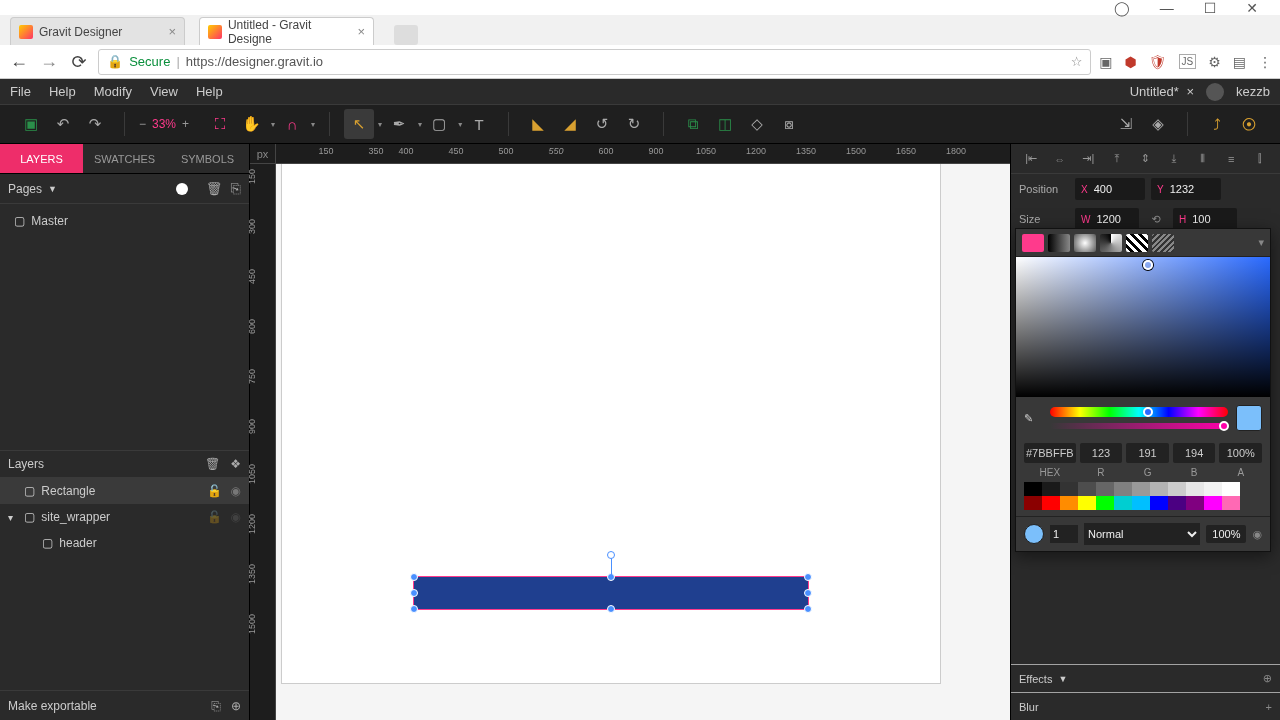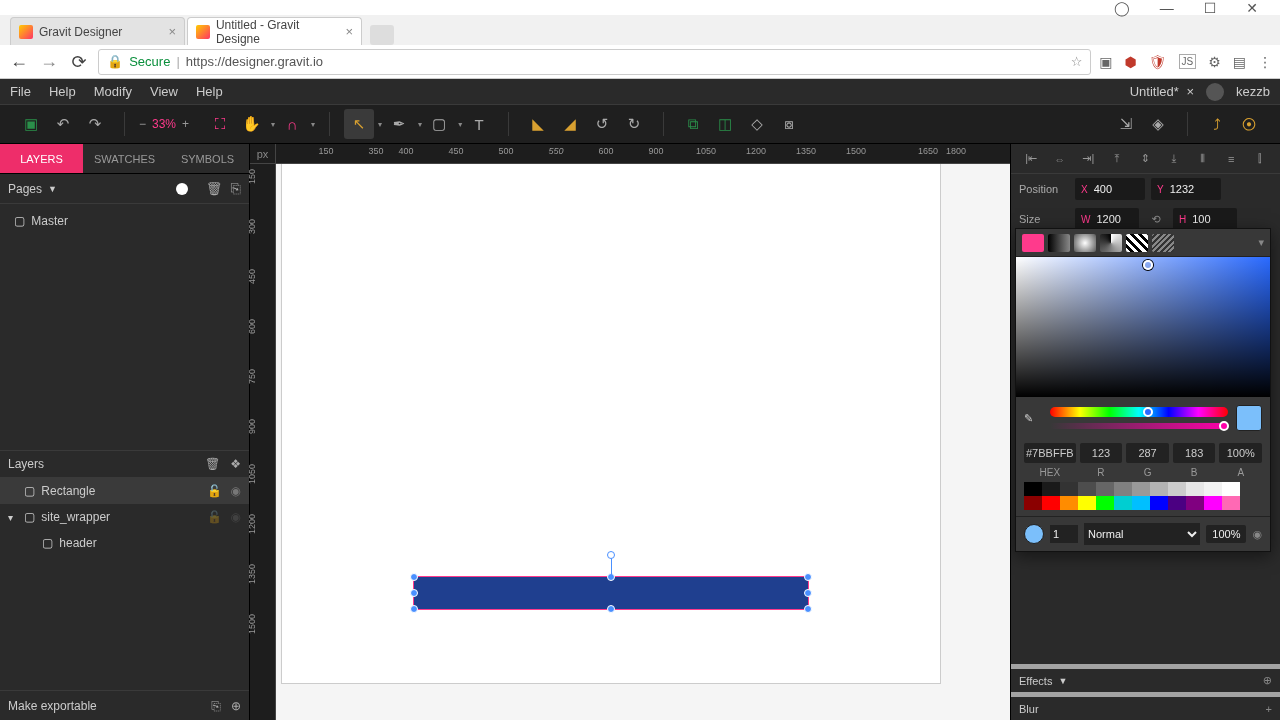--- a/index.html
+++ b/index.html
@@ -3,21 +3,21 @@
 <meta charset="utf-8">
 <style>
   * { margin: 0; padding: 0; box-sizing: border-box; font-family: Arial, sans-serif; user-select: none; }
   body { width: 1280px; height: 720px; overflow: hidden; background: #fff; font-size: 12px; }
   
   
   .window-chrome { height: 15px; display: flex; justify-content: flex-end; align-items: center; gap: 30px; padding-right: 22px; background: #fff; }
   .chrome-icon { font-size: 14px; color: #555; }
   
   
-  .tab-bar { height: 30px; background: #f1f1f1; display: flex; align-items: flex-end; padding-left: 10px; }
+  .tab-bar { height: 30px; background: #f1f1f1; display: flex; align-items: flex-end; padding-left: 10px; gap: 12px; }
   .browser-tab { height: 28px; width: 175px; background: #fff; border-top-left-radius: 4px; border-top-right-radius: 4px; display: flex; align-items: center; padding: 0 8px; margin-right: 2px; border: 1px solid #ccc; border-bottom: none; font-size: 12px; color: #444; position: relative; }
   .browser-tab.inactive { background: #e3e3e3; }
   .browser-tab .favicon { width: 14px; height: 14px; background: linear-gradient(135deg,#ffcc00,#ff3366); border-radius: 2px; margin-right: 6px; }
   .browser-tab .tab-close { margin-left: auto; font-size: 13px; color: #888; }
   .new-tab-btn { width: 24px; height: 20px; background: #ddd; margin-left: 6px; border-radius: 3px; }
   
   
   .addr-bar { height: 34px; display: flex; align-items: center; padding: 0 8px; border-bottom: 1px solid #ccc; gap: 8px; }
   .nav-btn { font-size: 18px; color: #888; width: 22px; text-align:center; }
   .nav-btn.enabled { color: #444; }
@@ -132,21 +132,21 @@
   .color-tabs .ctab { padding:2px 4px;}
   .swatch-grid { padding:0 8px 6px; }
   .swatch-row { display:flex; gap:0;}
   .swatch-row .sw { width:18px; height:14px;}
   .opacity-row { display:flex; align-items:center; gap:6px; padding:6px 8px; border-top:1px solid #222;}
   .circle-swatch { width:20px; height:20px; border-radius:50%; background:#7BBFFB; border:1px solid #222;}
   .opacity-row input { width:28px; background:#222; color:#eee; border:none; padding:3px; font-size:11px;}
   .opacity-row select { flex:1; background:#222; color:#eee; border:none; height:22px; font-size:11px;}
   .pct-field { width:40px; background:#222; color:#eee; padding:3px; text-align:center; border-radius:2px;}
   
-  .section-row { position:absolute; left:0; right:0; height:28px; display:flex; align-items:center; padding:0 8px; border-top:5px solid #a3a3a3;}
+  .section-row { position:absolute; left:0; right:0; height:28px; display:flex; align-items:center; padding:0 8px; border-top:1px solid #a3a3a3;}
   .section-row .plus { margin-left:auto; color:#888;}
 </style>
 </head>
 <body>
 
 <div class="window-chrome">
   <span class="chrome-icon">◯</span>
   <span class="chrome-icon">—</span>
   <span class="chrome-icon">☐</span>
   <span class="chrome-icon">✕</span>
@@ -331,21 +331,21 @@
           <span class="tick" style="left: 130px;">400</span>
           <span class="tick" style="left: 180px;">450</span>
           <span class="tick" style="left: 230px;">500</span>
           <span class="tick" style="left: 280px; font-style: italic;">550</span>
           <span class="tick" style="left: 330px;">600</span>
           <span class="tick" style="left: 380px;">900</span>
           <span class="tick" style="left: 430px;">1050</span>
           <span class="tick" style="left: 480px;">1200</span>
           <span class="tick" style="left: 530px;">1350</span>
           <span class="tick" style="left: 580px;">1500</span>
-          <span class="tick" style="left: 652px;">1650</span>
+          <span class="tick" style="left: 630px;">1650</span>
           <span class="tick" style="left: 680px;">1800</span>
         </div>
       <div class="center-body">
         <div class="ruler-v" id="ruler-v">
             <span class="tick" style="top: 20px;">150</span>
             <span class="tick" style="top: 70px;">300</span>
             <span class="tick" style="top: 120px;">450</span>
             <span class="tick" style="top: 170px;">600</span>
             <span class="tick" style="top: 220px;">750</span>
             <span class="tick" style="top: 270px;">900</span>
@@ -440,25 +440,25 @@
         <div class="hex-row">
           <div class="cell">
               <div class="val">#7BBFFB</div>
               <div class="lbl">HEX</div>
             </div>
           <div class="cell">
               <div class="val">123</div>
               <div class="lbl">R</div>
             </div>
           <div class="cell">
-              <div class="val">287</div>
+              <div class="val">191</div>
               <div class="lbl">G</div>
             </div>
           <div class="cell">
-              <div class="val">183</div>
+              <div class="val">194</div>
               <div class="lbl">B</div>
             </div>
           <div class="cell">
               <div class="val">100%</div>
               <div class="lbl">A</div>
             </div>
         </div>
         <div class="swatch-grid">
           <div class="swatch-row" id="gray-row">
               <div class="sw" style="background: rgb(0, 0, 0);"></div>

